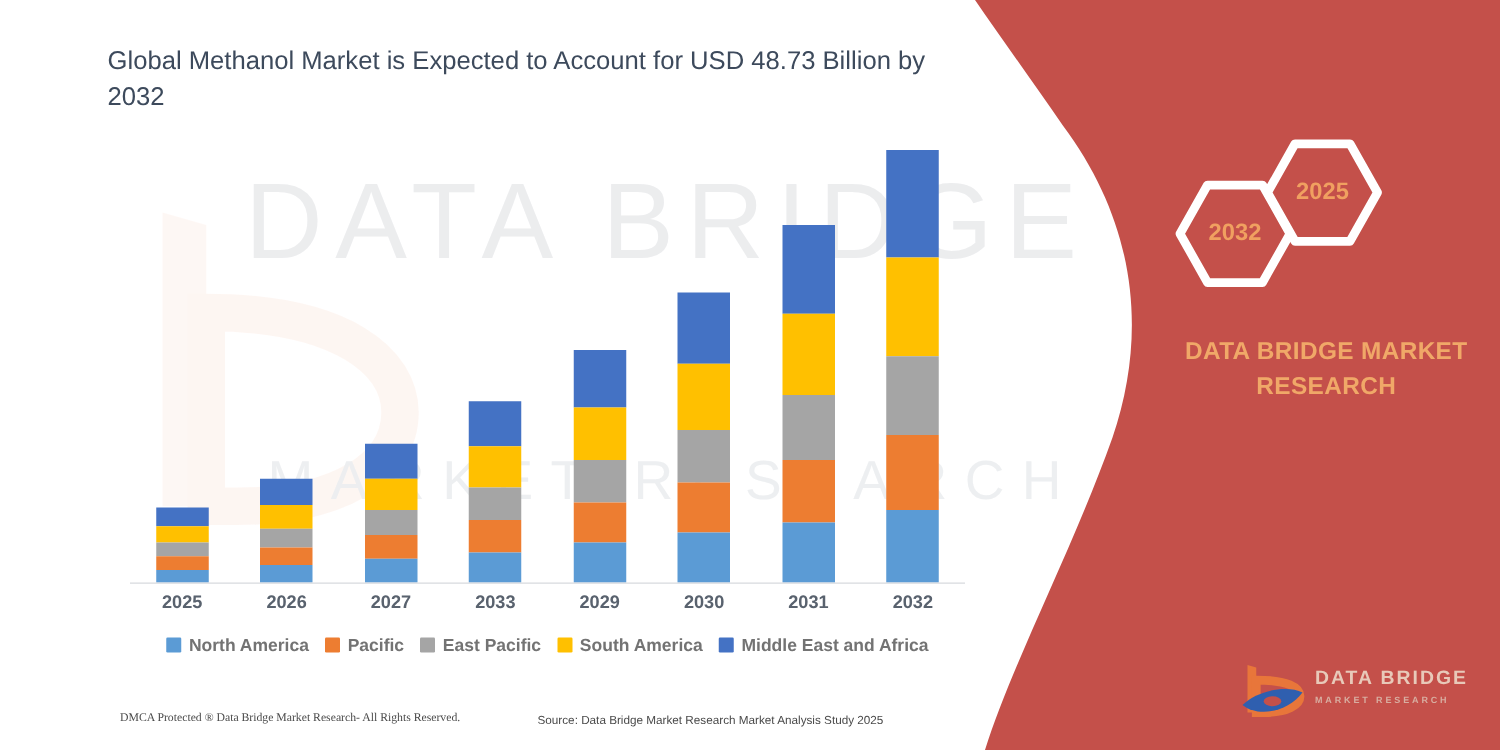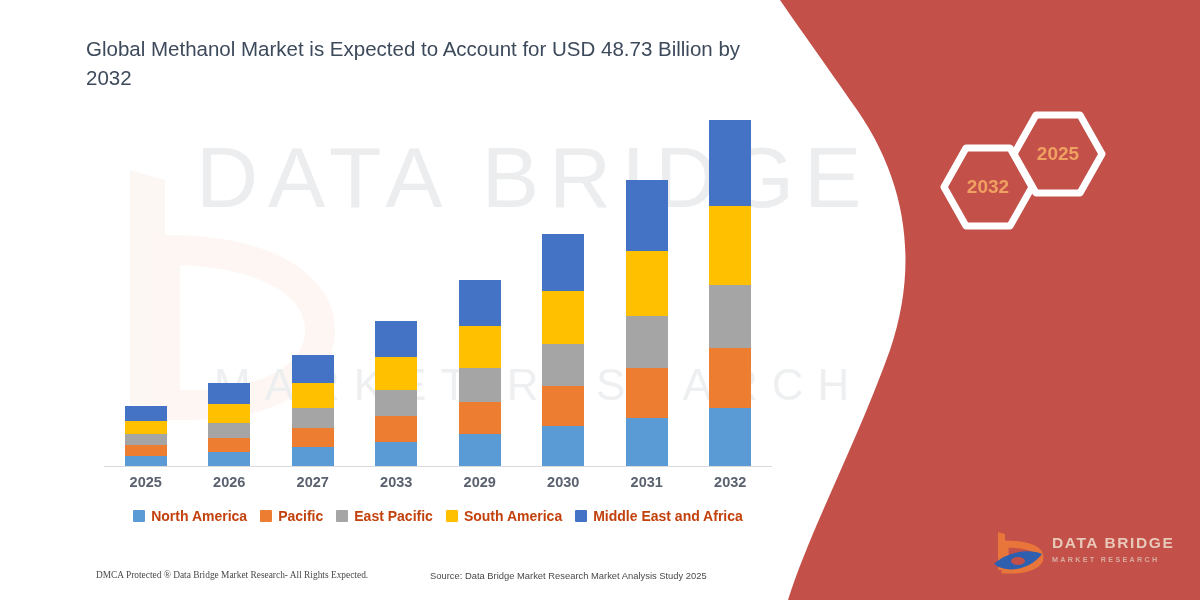--- a/index.html
+++ b/index.html
@@ -98,21 +98,21 @@
     width: 83px; text-align: center; font-size: 14.5px; font-weight: 700;
     color: #59626e;
   }
 
   .legend {
     position: absolute; left: 104px; top: 508px; width: 668px;
     display: flex; align-items: center; justify-content: center; gap: 13px;
   }
   .lg-item { display: flex; align-items: center; gap: 6px; }
   .lg-sw { width: 12px; height: 12px; border-radius: 1px; }
-  .lg-tx { font-size: 14px; font-weight: 700; color: #c2410c; white-space: nowrap; }
+  .lg-tx { font-size: 14px; font-weight: 700; color: #737373; white-space: nowrap; }
 
   .footer-left {
     position: absolute; left: 96px; top: 570px;
     font-size: 9.4px; color: #4a4a4a; font-family: "Liberation Serif", serif;
     white-space: nowrap;
   }
   .footer-right {
     position: absolute; left: 430px; top: 570px;
     font-size: 9.4px; color: #4a4a4a; font-family: Liberation Sans, sans-serif;
     white-space: nowrap;
@@ -144,20 +144,21 @@
     <span>2032</span>
   </div>
 
   <div class="hex" id="hex-2025">
     <svg viewBox="0 0 96 88">
       <polygon points="26,5 70,5 92,44 70,83 26,83 4,44" fill="none" stroke="#ffffff" stroke-width="7" stroke-linejoin="round"></polygon>
     </svg>
     <span>2025</span>
   </div>
 
+  <div class="brand-name">DATA BRIDGE MARKET RESEARCH</div>
 
   <div class="logo">
     <svg class="logo-mark" viewBox="0 0 56 46">
       <path d="M8 2 L8 40 L15 40 L15 4 Z" fill="#E8763A"></path>
       <path d="M15 14 C40 14 50 20 50 27 C50 34 40 40 22 40 L15 40 Z" fill="none" stroke="#E8763A" stroke-width="7"></path>
       <path d="M4 34 C16 22 40 18 52 24 C40 40 16 44 4 34 Z" fill="#2F5FAF"></path>
       <ellipse cx="28" cy="31" rx="7" ry="4" fill="#C4504A"></ellipse>
     </svg>
     <div class="logo-txt">
       <div class="l1">DATA BRIDGE</div>
@@ -268,16 +269,16 @@
       <div class="lg-item">
         <span class="lg-sw" style="background: rgb(255, 192, 0);"></span>
         <span class="lg-tx">South America</span>
       </div>
       <div class="lg-item">
         <span class="lg-sw" style="background: rgb(68, 114, 196);"></span>
         <span class="lg-tx">Middle East and Africa</span>
       </div>
     </div>
 
-  <div class="footer-left">DMCA Protected ® Data Bridge Market Research- All Rights Expected.</div>
+  <div class="footer-left">DMCA Protected ® Data Bridge Market Research- All Rights Reserved.</div>
   <div class="footer-right">Source: Data Bridge Market Research  Market Analysis Study 2025</div>
 
 </div>
 
 </body></html>

